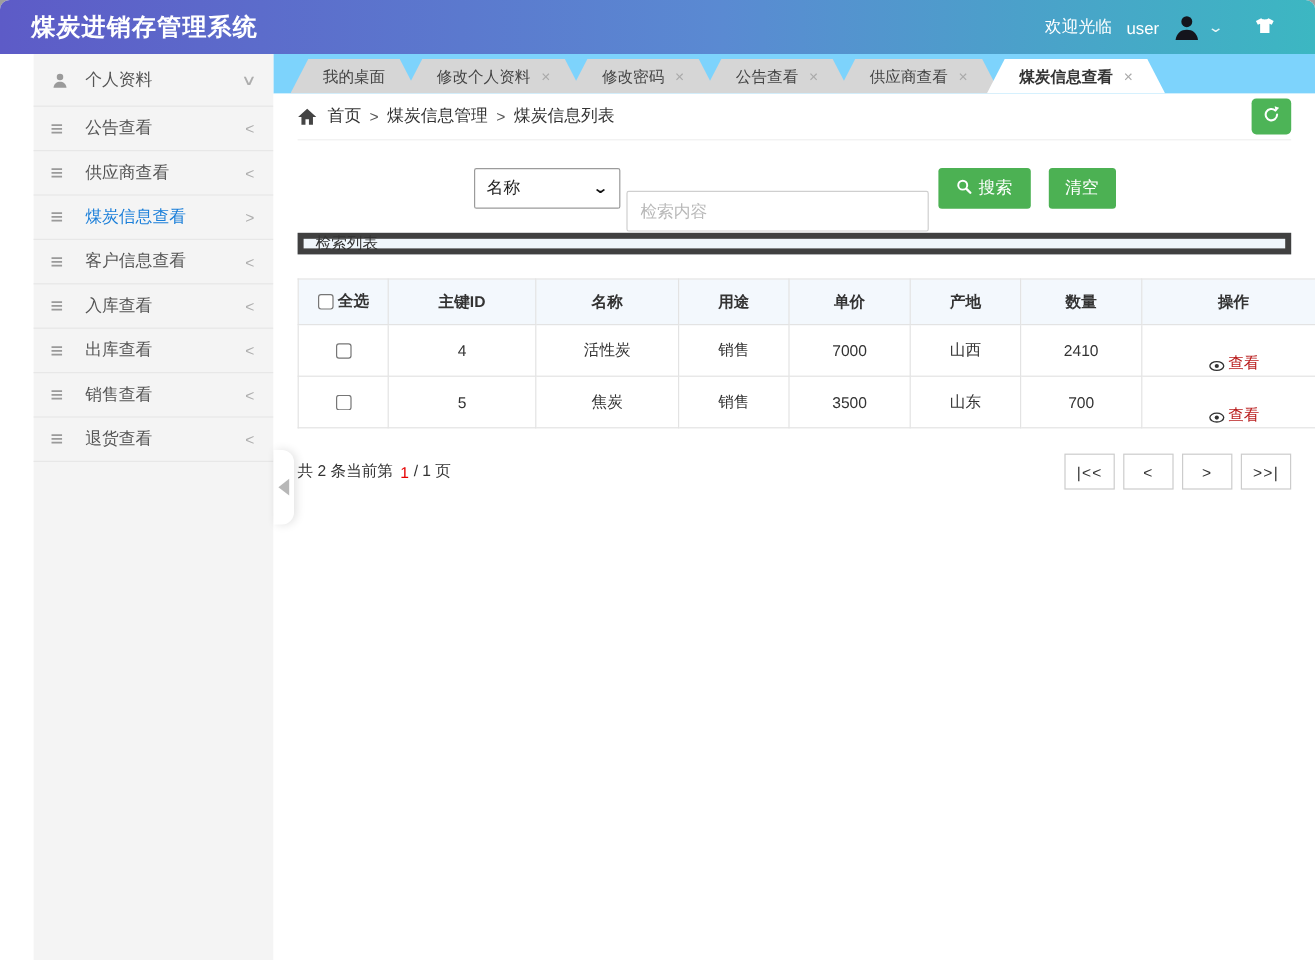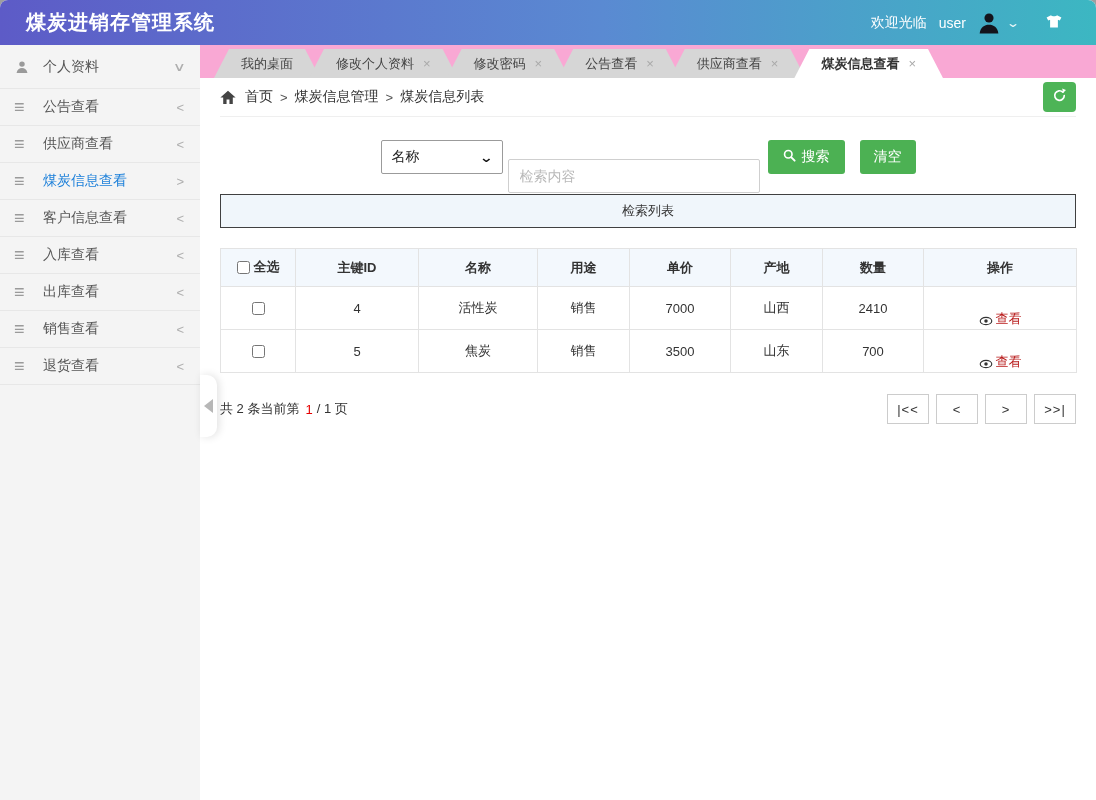--- a/index.html
+++ b/index.html
@@ -10,36 +10,36 @@
   .header { flex:none; height:45px; display:flex; align-items:center; padding:0 18px 0 26px;
             background:linear-gradient(90deg,#5d5bc7 0%,#5a8ad2 55%,#3cb7c2 100%); }
   .header-title { color:#fff; font-size:20px; font-weight:bold; letter-spacing:1px; }
   .header-right { margin-left:auto; display:flex; align-items:center; color:#fff; font-size:14px; }
   .welcome { margin-right:12px; }
   .username { margin-right:10px; }
   .avatar { width:26px; height:26px; margin-right:6px; }
   .hdr-caret { font-size:12px; color:#eaf6f7; margin-right:26px; transform:scaleX(1.4); display:inline-block; }
   .shirt { width:20px; height:20px; margin-right:14px; }
 
-  .body-row { flex:1; display:flex; min-height:0; }
+  .body-row { flex:1; display:flex; min-height:0;padding-left:28px; }
 
   
   .sidebar { flex:none; width:200px; background:#f4f4f4; position:relative; }
   .side-item { height:37px; display:flex; align-items:center; padding:0 16px 0 14px;
                border-bottom:1px solid #e7e7e7; color:#555; font-size:14px; cursor:pointer; }
   .side-item.first { height:44px; }
   .side-icon { width:22px; margin-right:7px; color:#9a9a9a; font-size:18px; line-height:1;
                display:flex; align-items:center; }
   .side-arrow { margin-left:auto; color:#aeaeae; font-size:13px; }
   .side-item.active .side-label { color:#1b7fd9; }
   .side-item.first .side-arrow { transform:scaleX(1.5); display:inline-block; font-size:12px; }
 
   
   .content { flex:1; display:flex; flex-direction:column; background:#fff; position:relative; min-width:0; }
-  .tabbar { flex:none; height:33px; background:#f9a8d4; display:flex; align-items:flex-end; padding-left:14px; }
+  .tabbar { flex:none; height:33px; background:#7dd3fc; display:flex; align-items:flex-end; padding-left:14px; }
   .tab { height:29px; display:flex; align-items:center; gap:9px; padding:0 27px; margin-right:-11px;
          background:#d6d6d6; font-size:13px; color:#444; cursor:pointer;
          clip-path:polygon(15px 0%, calc(100% - 15px) 0%, 100% 100%, 0% 100%); }
   .tab.active { background:#ffffff; color:#333; font-weight:bold; position:relative; z-index:2; }
   .tab-close { font-size:13px; color:#a9a9a9; font-weight:normal; cursor:pointer; }
 
   
   .panel { flex:1; padding:0 20px; position:relative; background:#fff; }
   .crumb-row { height:39px; display:flex; align-items:center; gap:7px; border-bottom:1px solid #efefef;
                font-size:14px; color:#333; }
@@ -53,22 +53,22 @@
                 display:flex; align-items:center; padding:0 10px; font-size:14px; color:#222; cursor:pointer; }
   .select-caret { margin-left:auto; font-weight:bold; font-size:13px; color:#111; transform:scaleX(1.3); }
   .search-input { width:252px; height:34px; border:1px solid #cfcfcf; border-radius:2px; margin-left:5px;
                   padding:0 11px; font-size:14px; color:#333; outline:none; font-family:inherit;margin-top:38px; }
   .search-input::placeholder { color:#b9b9b9; }
   .btn-green { height:34px; background:#4cb153; color:#fff; border:none; border-radius:3px; font-size:14px;
                display:flex; align-items:center; gap:6px; padding:0 15px; cursor:pointer; font-family:inherit; }
   .btn-search { margin-left:8px; }
   .btn-clear { margin-left:15px; padding:0 14px; }
 
-  .listbar { margin-top:20px; height:34px; background:#f0f6fb; border:1px solid #404040;
-             display:flex; align-items:center; justify-content:center; padding:0 10px;
+  .listbar { margin-top:20px; height:18px; background:#f0f6fb; border:5px solid #404040;
+             display:flex; align-items:center; justify-content:flex-start; padding:0 10px;
              font-size:13px; color:#333; }
 
   table.grid { margin-top:20px; width:100%; border-collapse:collapse; font-size:13px; color:#333; table-layout:fixed; }
   .grid th, .grid td { border:1px solid #e3e3e3; height:38px; text-align:center; vertical-align:middle; }
   .grid th { background:#f3f8fd; font-weight:bold; }
   .chk { width:13px; height:13px; vertical-align:-2px; cursor:pointer; }
   .selall { display:inline-flex; align-items:center; gap:4px; }
   .view-link { display:inline-flex; align-items:center; gap:3px; color:#b91c1c; cursor:pointer;margin-top:23px; }
   .eye { width:14px; height:10px; }
 

